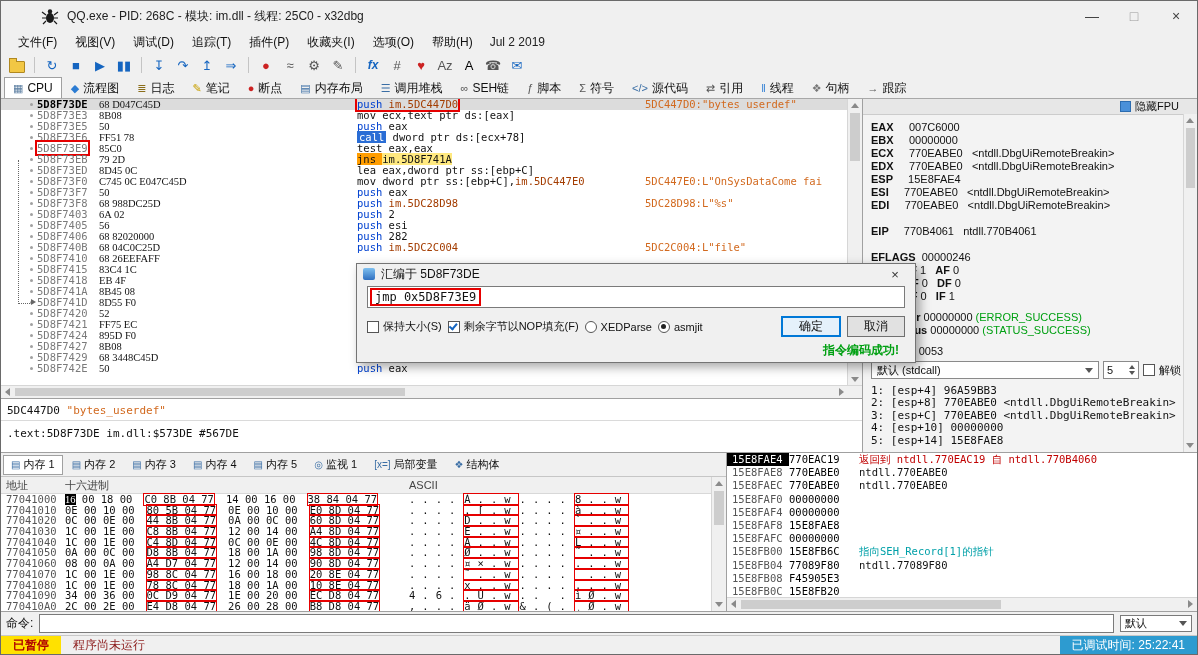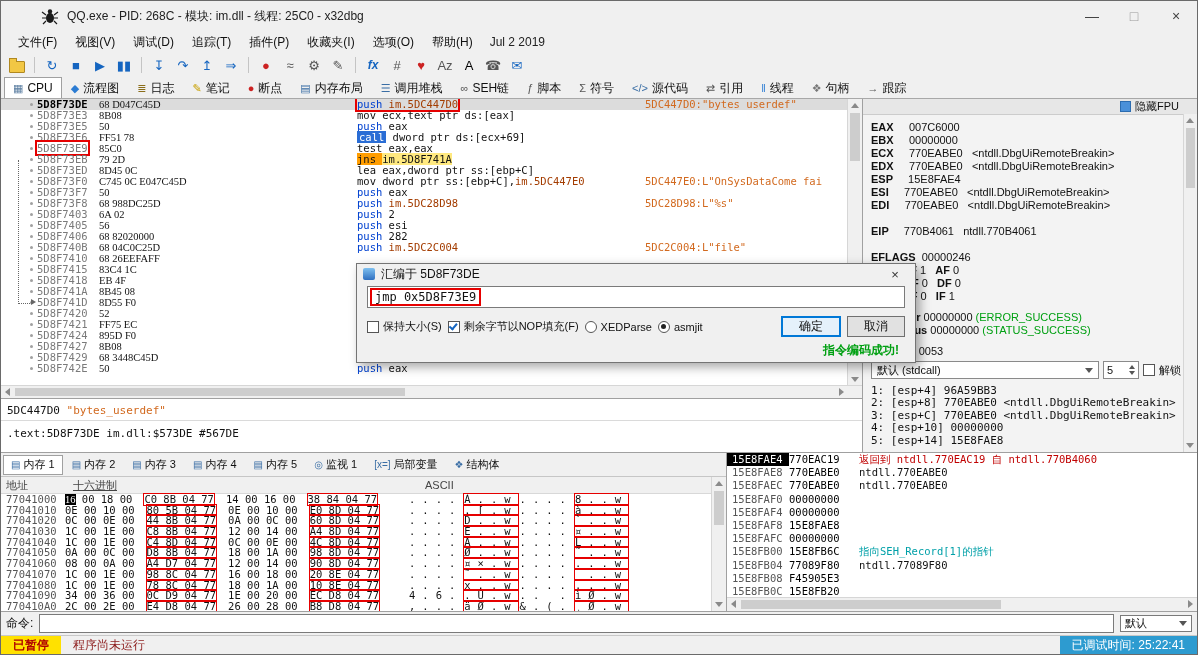--- a/index.html
+++ b/index.html
@@ -91,23 +91,23 @@
   .cb.checked::after{content:"";width:6px;height:3px;border-left:2px solid #1565c0;border-bottom:2px solid #1565c0;transform:rotate(-50deg) translate(0,-1px);}
   .args{padding:4px 0 0 8px;font-family:"DejaVu Sans Mono",monospace;font-size:11px;}
   .arow{height:12.4px;line-height:12.4px;white-space:pre;}
 
   
   .bl{position:absolute;left:0;top:452px;width:726px;height:158px;background:#fff;border-right:1px solid #a0a0a0;box-sizing:border-box;overflow:hidden;}
   .btabs{height:24px;background:#f0f0f0;display:flex;align-items:center;gap:1px;padding-left:2px;border-bottom:1px solid #c6c6c6;box-sizing:border-box;}
   .btab{display:flex;align-items:center;gap:3px;height:20px;padding:0 7px;font-size:11px;border:1px solid transparent;box-sizing:border-box;}
   .btab.active{background:#fff;border-color:#a0a0a0;}
   .bticon{font-size:10px;color:#3a6ea5;}
-  .dump-head{height:16px;background:#f0f0f0;border-bottom:1px solid #d8d8d8;display:flex;align-items:center;font-size:11px;color:#444;gap:8px;}
+  .dump-head{height:16px;background:#f0f0f0;border-bottom:1px solid #d8d8d8;display:flex;align-items:center;font-size:11px;color:#444;}
   .dh-addr{width:64px;padding-left:5px;box-sizing:border-box;}
-  .dh-hex{width:344px;text-decoration:underline;}
+  .dh-hex{width:344px;}
   .mrow{height:10.7px;line-height:10.7px;display:flex;white-space:pre;font-family:"DejaVu Sans Mono",monospace;font-size:10.5px;}
   .m-addr{width:64px;flex:none;padding-left:5px;box-sizing:border-box;color:#555;}
   .m-hex{display:flex;flex:none;width:344px;}
   .hgrp{margin-right:12px;}
   .boxed{outline:1.5px solid #e60000;outline-offset:0;}
   .bsel{background:#000;color:#fff;font-family:Liberation Serif, serif;}
   .m-asc{display:flex;letter-spacing:7px;}
   .agrp{margin-right:2px;}
 
   
@@ -305,21 +305,21 @@
         <span class="ticon" style="color: rgb(85, 85, 85);">→</span>
         <span>跟踪</span>
       </div>
     </div>
 
   <div class="disasm">
     <div class="drows" id="drows">
         <div class="drow sel"><span class="d-gut"><span class="gdot"></span></span><span class="d-addr"><span>5D8F73DE</span></span><span class="d-bytes">68 D047C45D</span><span class="d-ins"><span class="redbox"><span class="mn">push </span><span class="md">im.5DC447D0</span></span></span><span class="d-com">5DC447D0:"bytes_userdef"</span></div>
         <div class="drow"><span class="d-gut"><span class="gdot"></span></span><span class="d-addr"><span>5D8F73E3</span></span><span class="d-bytes">8B08</span><span class="d-ins"><span>mov ecx,text ptr ds:[eax]</span></span><span class="d-com"></span></div>
         <div class="drow"><span class="d-gut"><span class="gdot"></span></span><span class="d-addr"><span>5D8F73E5</span></span><span class="d-bytes">50</span><span class="d-ins"><span class="mn">push </span><span>eax</span></span><span class="d-com"></span></div>
-        <div class="drow"><span class="d-gut"><span class="gdot"></span></span><span class="d-addr"><span>5D8F73E6</span></span><span class="d-bytes">FF51 78</span><span class="d-ins"><span class="call">call</span><span> dword ptr ds:[ecx+69]</span></span><span class="d-com"></span></div>
+        <div class="drow"><span class="d-gut"><span class="gdot"></span></span><span class="d-addr"><span>5D8F73E6</span></span><span class="d-bytes">FF51 78</span><span class="d-ins"><span class="call">call</span><span> dword ptr ds:[ecx+78]</span></span><span class="d-com"></span></div>
         <div class="drow"><span class="d-gut"><span class="gdot"></span></span><span class="d-addr"><span class="redbox">5D8F73E9</span></span><span class="d-bytes">85C0</span><span class="d-ins"><span>test eax,eax</span></span><span class="d-com"></span></div>
         <div class="drow"><span class="d-gut"><span class="gdot"></span></span><span class="d-addr"><span>5D8F73EB</span></span><span class="d-bytes">79 2D</span><span class="d-ins"><span class="jc">jns </span><span class="jo">im.5D8F741A</span></span><span class="d-com"></span></div>
         <div class="drow"><span class="d-gut"><span class="gdot"></span></span><span class="d-addr"><span>5D8F73ED</span></span><span class="d-bytes">8D45 0C</span><span class="d-ins"><span>lea eax,dword ptr ss:[ebp+C]</span></span><span class="d-com"></span></div>
         <div class="drow"><span class="d-gut"><span class="gdot"></span></span><span class="d-addr"><span>5D8F73F0</span></span><span class="d-bytes">C745 0C E047C45D</span><span class="d-ins"><span>mov dword ptr ss:[ebp+C],</span><span class="md">im.5DC447E0</span></span><span class="d-com">5DC447E0:L"OnSysDataCome fai</span></div>
         <div class="drow"><span class="d-gut"><span class="gdot"></span></span><span class="d-addr"><span>5D8F73F7</span></span><span class="d-bytes">50</span><span class="d-ins"><span class="mn">push </span><span>eax</span></span><span class="d-com"></span></div>
         <div class="drow"><span class="d-gut"><span class="gdot"></span></span><span class="d-addr"><span>5D8F73F8</span></span><span class="d-bytes">68 988DC25D</span><span class="d-ins"><span class="mn">push </span><span class="md">im.5DC28D98</span></span><span class="d-com">5DC28D98:L"%s"</span></div>
         <div class="drow"><span class="d-gut"><span class="gdot"></span></span><span class="d-addr"><span>5D8F7403</span></span><span class="d-bytes">6A 02</span><span class="d-ins"><span class="mn">push </span><span>2</span></span><span class="d-com"></span></div>
         <div class="drow"><span class="d-gut"><span class="gdot"></span></span><span class="d-addr"><span>5D8F7405</span></span><span class="d-bytes">56</span><span class="d-ins"><span class="mn">push </span><span>esi</span></span><span class="d-com"></span></div>
         <div class="drow"><span class="d-gut"><span class="gdot"></span></span><span class="d-addr"><span>5D8F7406</span></span><span class="d-bytes">68 82020000</span><span class="d-ins"><span class="mn">push </span><span>282</span></span><span class="d-com"></span></div>
         <div class="drow"><span class="d-gut"><span class="gdot"></span></span><span class="d-addr"><span>5D8F740B</span></span><span class="d-bytes">68 04C0C25D</span><span class="d-ins"><span class="mn">push </span><span class="md">im.5DC2C004</span></span><span class="d-com">5DC2C004:L"file"</span></div>

